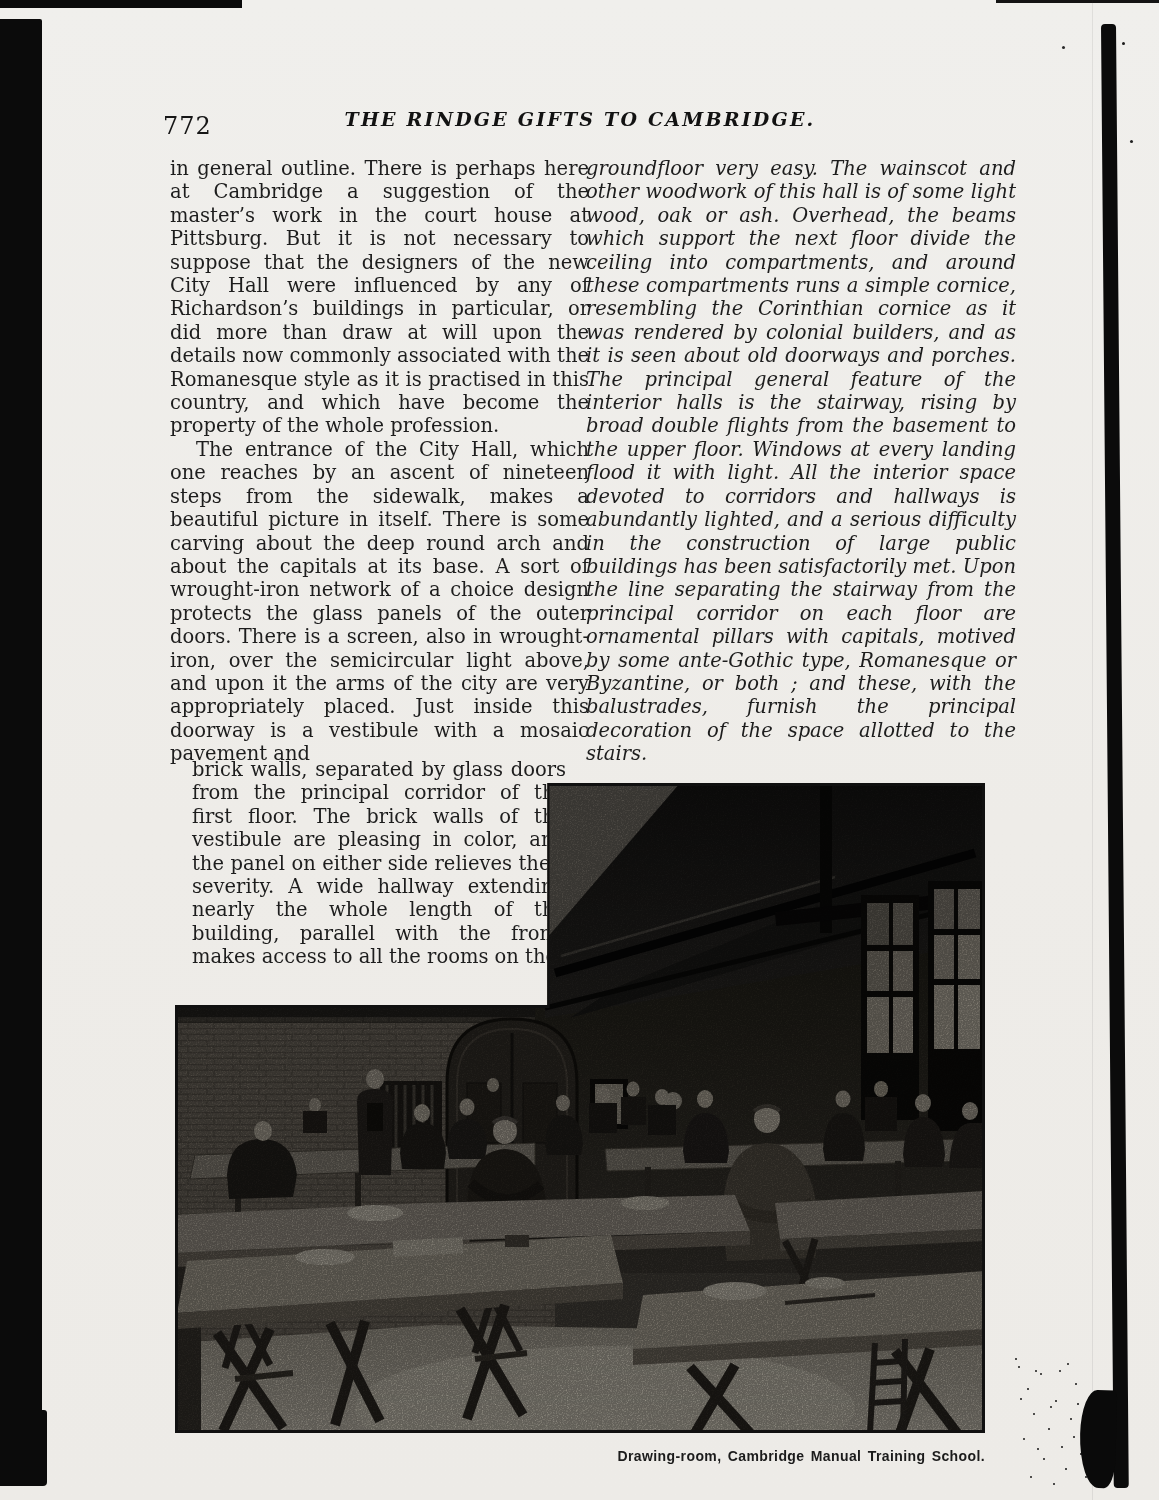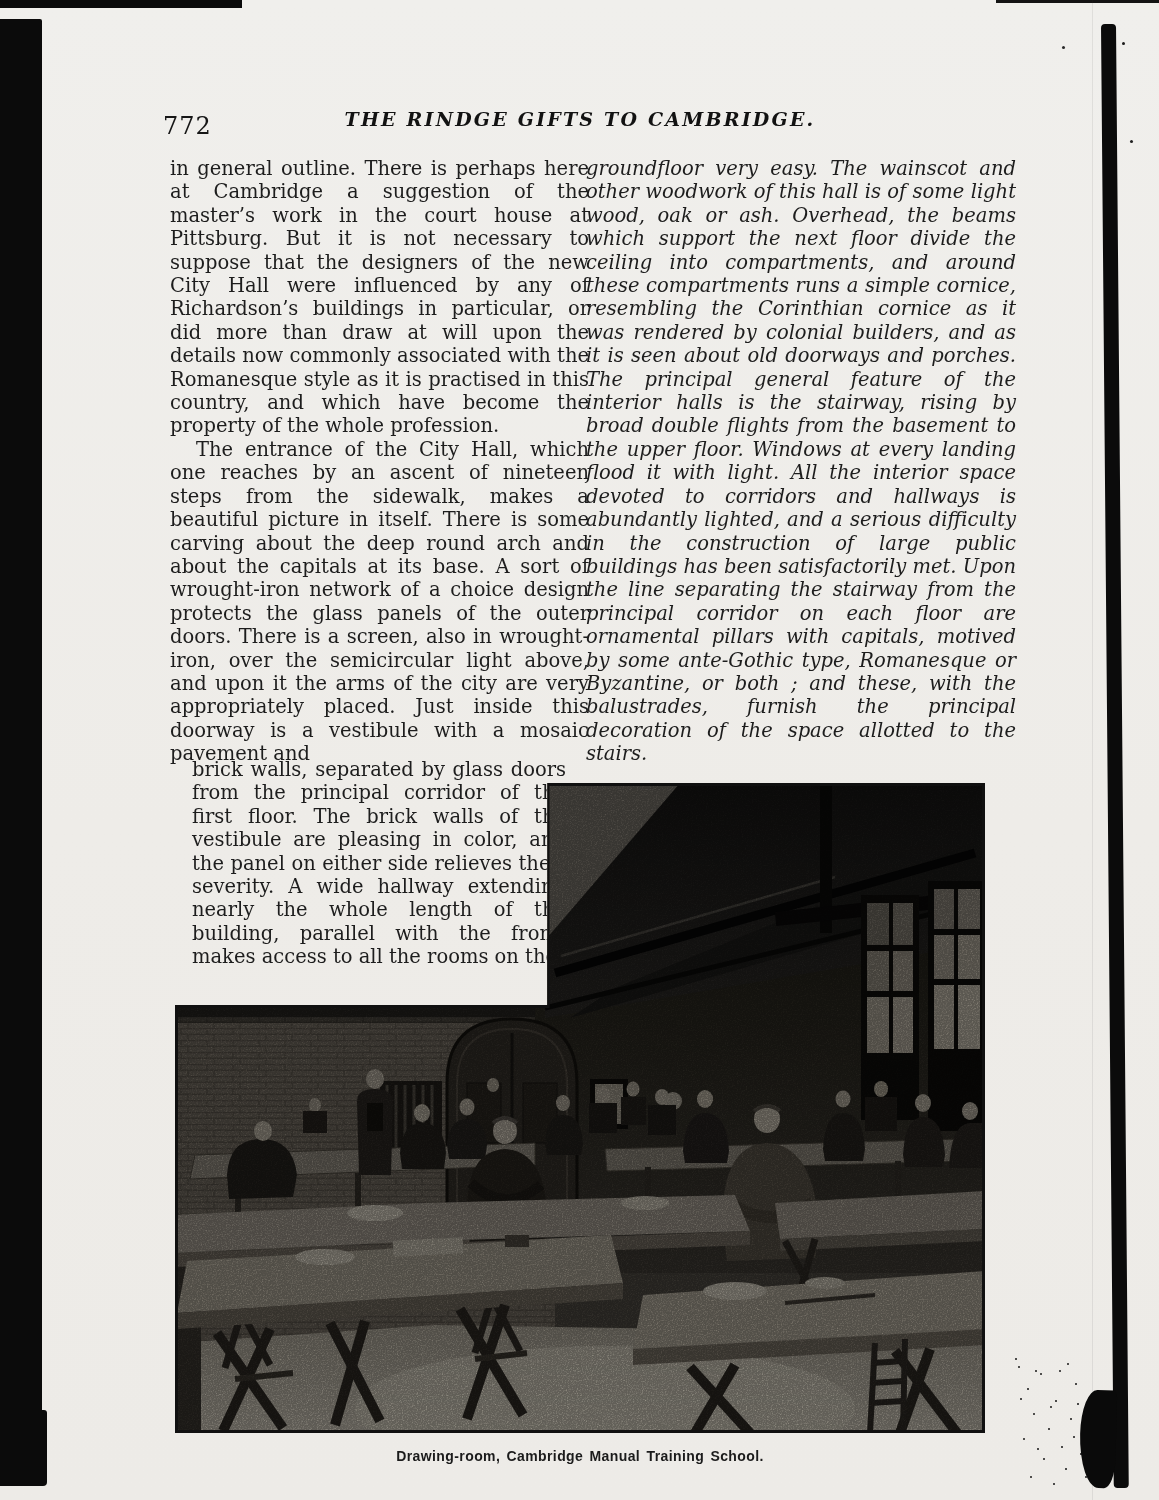--- a/index.html
+++ b/index.html
@@ -38,21 +38,21 @@
   .col-left-wrap{position:absolute;left:172px;top:758px;width:374px;margin-left:20px;}
   .col-right{position:absolute;left:586px;top:157px;width:430px;font-style:italic;}
   
   .photo{
     position:absolute;left:175px;top:783px;width:810px;height:650px;
     clip-path:polygon(46% 0%,100% 0%,100% 100%,0% 100%,0% 34.15%,46% 34.15%);
     background:#3c3832;
   }
   .photo svg{display:block;width:810px;height:650px;}
   
-  .caption{position:absolute;left:175px;top:1448px;width:810px;text-align:center;
+  .caption{position:absolute;left:175px;top:1448px;width:810px;text-align:right;
     font-family:"Liberation Sans", sans-serif;font-size:14px;letter-spacing:.4px;word-spacing:2px;
     font-weight:600;color:#1b1b1b;}
 </style>
 </head>
 <body>
 
 <div class="page">
 
   <div class="bar-top-left"></div>
   <div class="line-top-right"></div>

